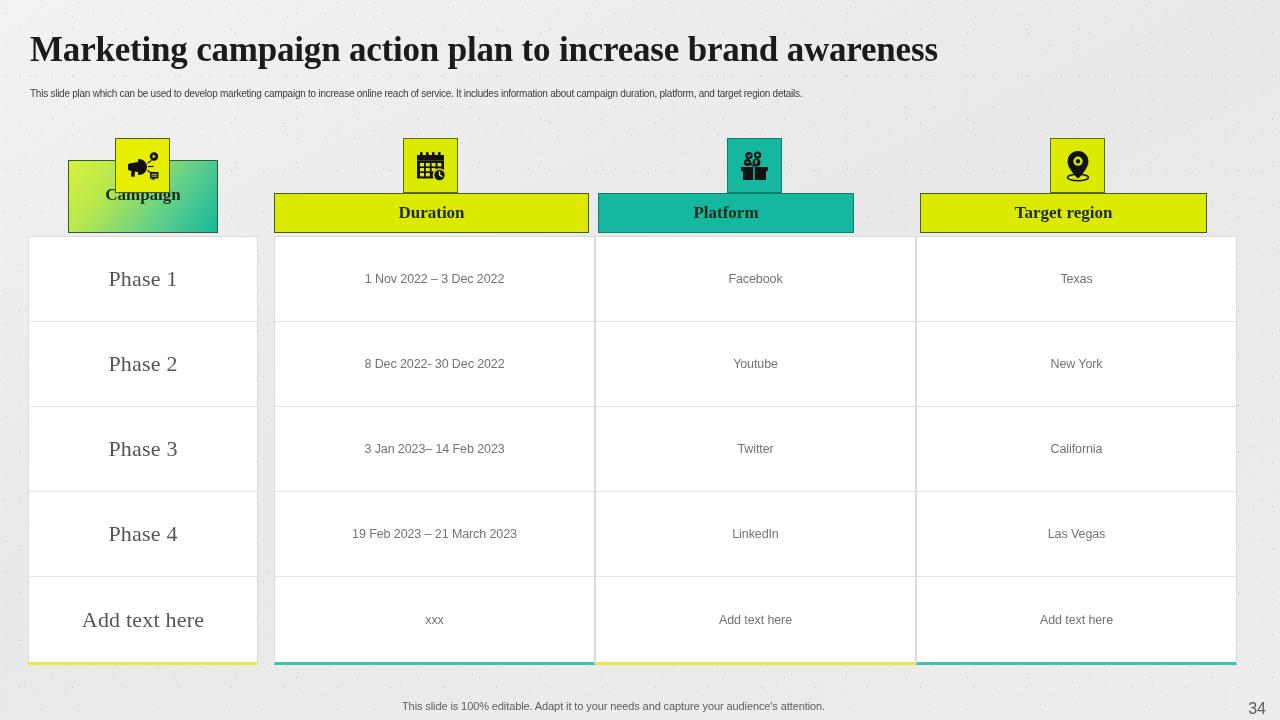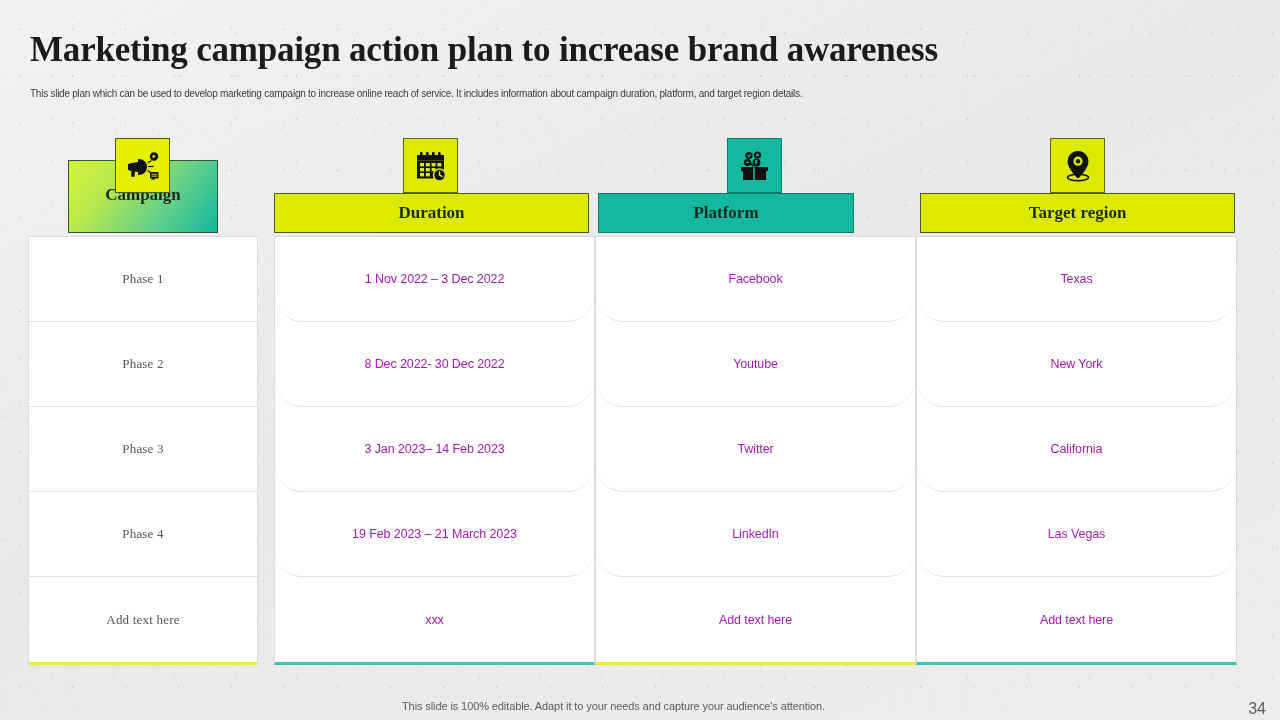--- a/index.html
+++ b/index.html
@@ -90,21 +90,21 @@
     top: 160px;
     height: 73px;
     background: linear-gradient(125deg, #d7f23a 0%, #b8e84e 28%, #62cf8b 66%, #15b79e 100%);
     border-color: #2f5a3a;
     font-size: 17px;
     align-items: flex-end;
     padding-bottom: 27px;
   }
   .hdr-duration { left: 274px;  width: 315px;  background: #dcea00; }
   .hdr-platform { left: 598px;  width: 256px;  background: #15b79e; border-color: #0d7e6c; }
-  .hdr-target   { left: 920px;  width: 315px;  background: #dcea00; }
+  .hdr-target   { left: 920px;  width: 287px;  background: #dcea00; }
 
   
   .col {
     position: absolute;
     top: 236px;
     background: #ffffff;
     border-left: 1px solid #dcdcdc;
     border-right: 1px solid #dcdcdc;
     border-top: 1px solid #dcdcdc;
   }
@@ -120,29 +120,28 @@
     align-items: center;
     justify-content: center;
     border-bottom: 1px solid #e2e2e2;
     text-align: center;
     padding: 0 10px;
   }
   .cell:last-child { border-bottom: none; }
 
   .cell-serif {
     font-family: "Liberation Serif", serif;
-    font-size: 13px;
+    font-size: 22px;
     color: #555555;
     letter-spacing: 0.2px;
   }
   .cell-sans {
     font-size: 12.5px;
-    color: #a21caf;
+    color: #737373;
     letter-spacing: -0.1px;
-    border-radius: 27px;
   }
 
   
   .footer-note {
     position: absolute;
     left: 402px;
     top: 700px;
     font-size: 11px;
     color: #5d5d5d;
     letter-spacing: -0.1px;

